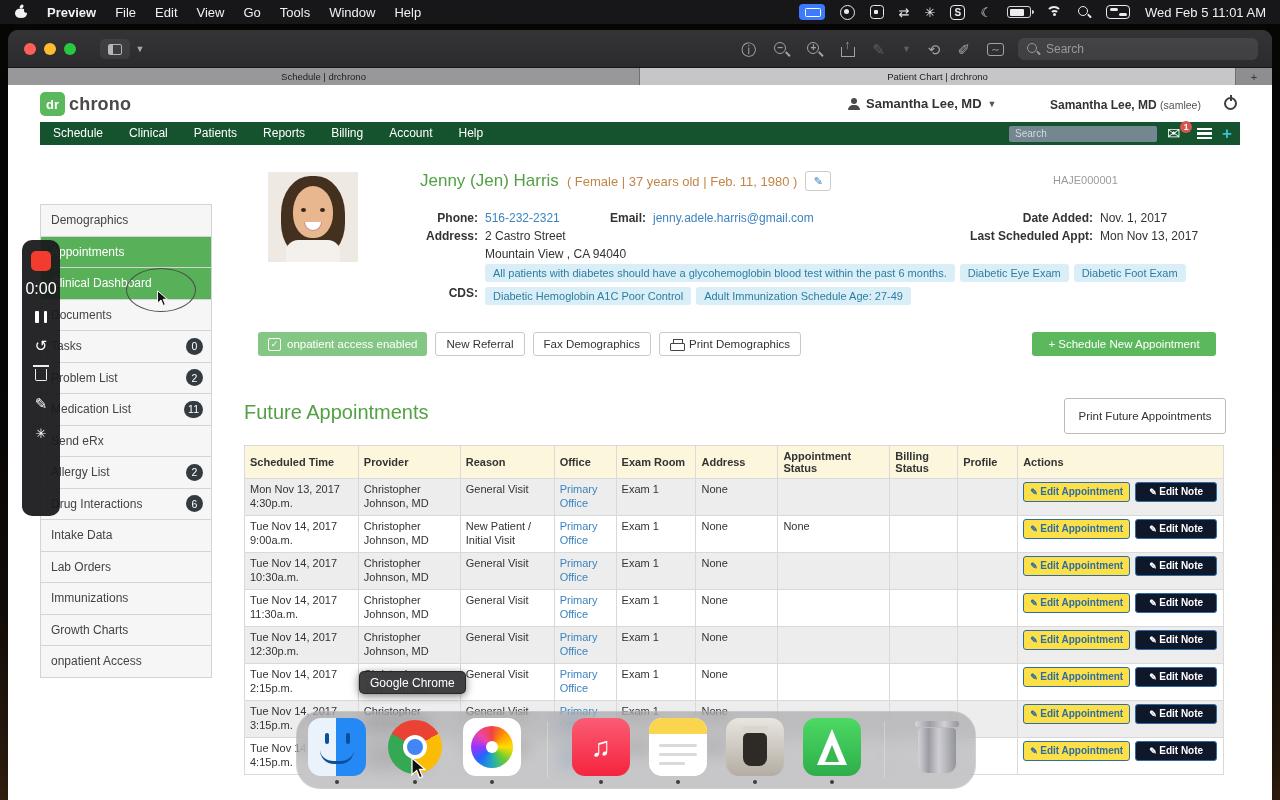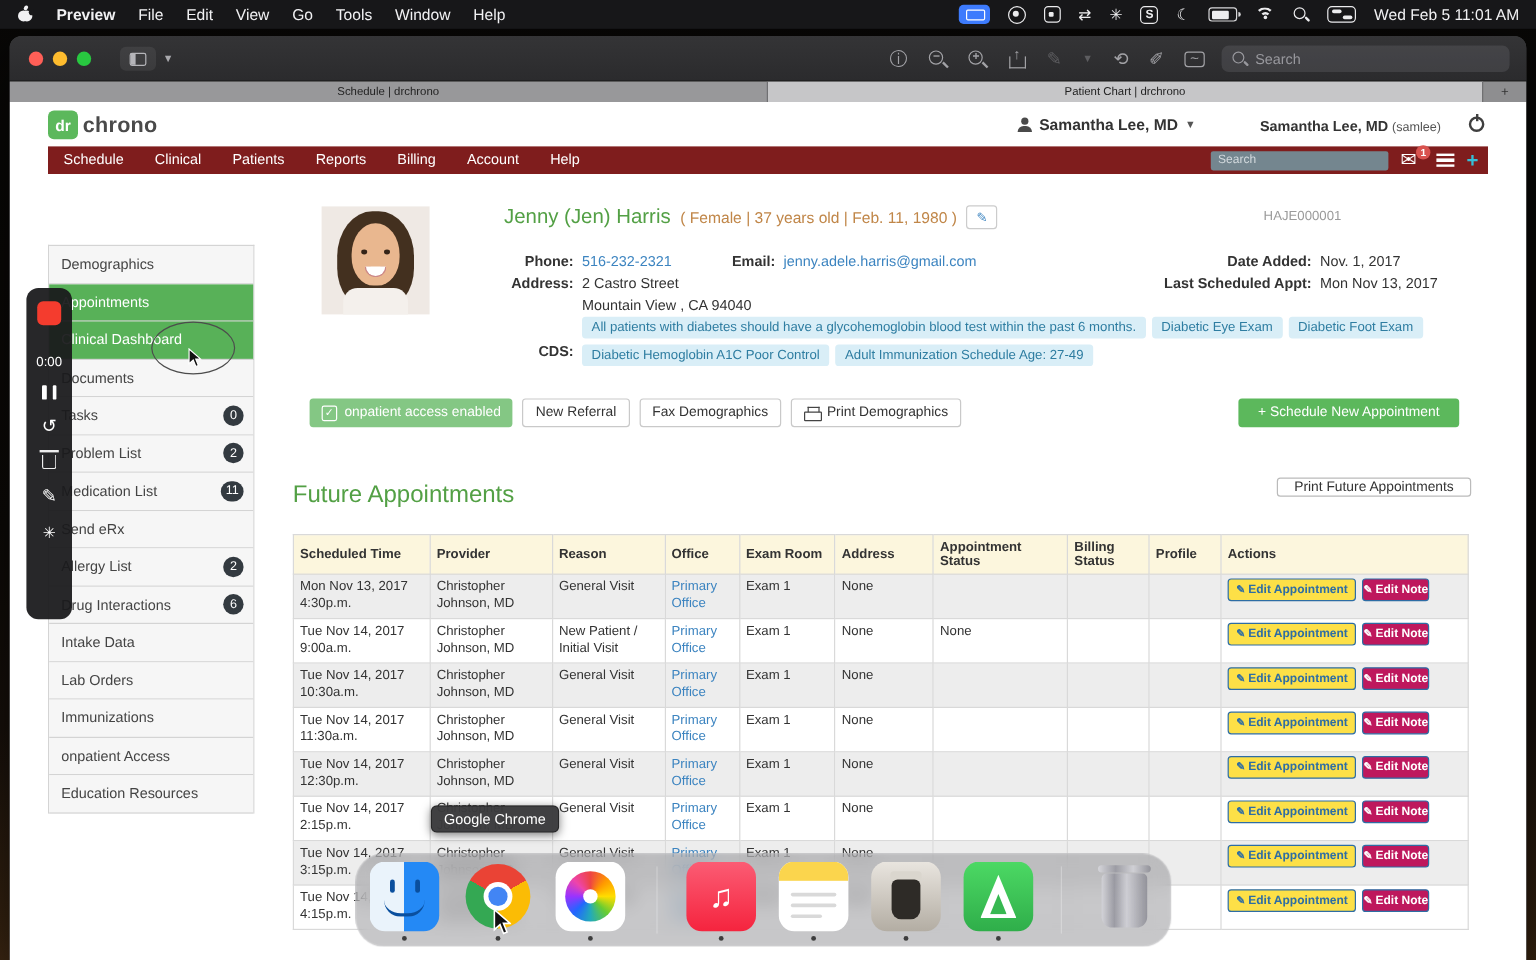--- a/index.html
+++ b/index.html
@@ -96,21 +96,21 @@
   .person-ic { position:relative; width:13px; height:12px; display:inline-block; }
   .person-ic::before { content:''; position:absolute; left:3.5px; top:0; width:6px; height:6px; border-radius:50%; background:#4a4a4a; }
   .person-ic::after { content:''; position:absolute; left:0.5px; bottom:0; width:12px; height:5px; border-radius:6px 6px 0 0; background:#4a4a4a; }
   .user-menu { left:839px; top:11px; display:flex; align-items:center; gap:6px; font-weight:700; font-size:13px; color:#333; }
   .user-menu .chev { font-size:9px; color:#555; }
   .user-account { left:1042px; top:13px; font-weight:700; font-size:12px; color:#333; }
   .user-account .handle { font-weight:400; font-size:10.5px; color:#555; }
   .power-ic { left:1216px; top:12px; width:13px; height:13px; border:2px solid #3f3f3f; border-radius:50%; position:absolute; }
   .power-ic::before { content:''; position:absolute; left:3.5px; top:-4px; width:2px; height:6px; background:#3f3f3f; }
 
-  .ehr-nav { left:32px; top:37px; width:1200px; height:23px; background:#7f1d1d; display:flex; align-items:center; color:#fff; }
+  .ehr-nav { left:32px; top:37px; width:1200px; height:23px; background:#14532d; display:flex; align-items:center; color:#fff; }
   .nav-item { padding:0 13px; font-size:12px; line-height:23px; }
   .nav-right { margin-left:auto; display:flex; align-items:center; gap:10px; padding-right:8px; }
   .nav-search { width:148px; height:16px; background:#74868f; border:none; border-radius:2px; padding:0 6px;
     font-size:10px; color:#eef2f4; outline:none; font-family:"Liberation Sans",sans-serif; }
   .nav-search::placeholder { color:#d3dade; }
   .mail-ic { position:relative; width:20px; height:16px; color:#fff; }
   .mail-ic::before { content:'\2709'; font-size:16px; line-height:16px; }
   .mail-badge { position:absolute; right:-5px; top:-5px; min-width:12px; height:12px; border-radius:6px; background:#d9534f;
     color:#fff; font-size:8.5px; font-weight:700; display:flex; align-items:center; justify-content:center; padding:0 3px; }
   .burger-ic { width:15px; height:11px; border-top:2.5px solid #fff; border-bottom:2.5px solid #fff; position:relative; }
@@ -155,44 +155,44 @@
   .btn-green-lt { background:#84c784; color:#fff; }
   .btn-green-lt::before { content:'\2713'; font-size:9px; border:1px solid #fff; border-radius:2px; width:11px; height:11px;
     display:inline-flex; align-items:center; justify-content:center; margin-right:6px; }
   .btn-def { background:#fff; border:1px solid #c9c9c9; color:#333; }
   .print-ic { width:13px; height:11px; position:relative; display:inline-block; margin-right:6px; }
   .print-ic::before { content:''; position:absolute; left:2.5px; top:0; width:8px; height:4.5px; border:1.2px solid #444; border-bottom:none; }
   .print-ic::after { content:''; position:absolute; left:0; top:4px; width:13px; height:6px; border:1.2px solid #444; border-radius:1px; background:#fff; }
   .btn-sched { left:1024px; top:247px; width:184px; background:#5cb85c; color:#fff; justify-content:center; display:flex; }
 
   .sec-head { left:236px; top:316px; font-size:20px; color:#53a045; }
-  .btn-printfut { left:1056px; top:313px; width:162px; height:16px; background:#fff; border:1px solid #bbb; border-radius:3px;
+  .btn-printfut { left:1056px; top:313px; width:162px; height:36px; background:#fff; border:1px solid #bbb; border-radius:3px;
     color:#333; font-size:11.5px; display:flex; align-items:center; justify-content:center; }
 
   
   .appt-table { left:236px; top:360px; width:980px; border-collapse:collapse; font-size:11px; color:#333; position:absolute; }
   .appt-table th { background:#fcf6dd; border:1px solid #d9d9d9; text-align:left; padding:4px 5px; font-size:11px; }
   .appt-table td { border:1px solid #d9d9d9; padding:3px 5px; vertical-align:top; line-height:1.3; height:37px; }
   .appt-table tr.even td { background:#ededed; }
   .appt-table tr.odd td { background:#fff; }
   .btn-editappt { background:#fde047; border:1px solid #2e6da4; color:#2e6da4; border-radius:3px; font-size:10px; font-weight:700;
     padding:2px 6px; display:inline-block; margin-right:5px; white-space:nowrap; }
-  .btn-editnote { background:#be185d; border:1px solid #2e6da4; color:#fff; border-radius:3px; font-size:10px; font-weight:700;
-    padding:2px 0; display:inline-block; white-space:nowrap; }
+  .btn-editnote { background:#0f172a; border:1px solid #2e6da4; color:#fff; border-radius:3px; font-size:10px; font-weight:700;
+    padding:2px 13px; display:inline-block; white-space:nowrap; }
   .btn-editappt::before, .btn-editnote::before { content:'\270E\00a0'; font-size:9px; }
 
   
   .annot-ellipse { position:absolute; left:126px; top:268px; width:70px; height:44px; border:1.6px solid #4c4c4c; border-radius:50%; z-index:22; }
   .cursor { position:absolute; z-index:70; }
 
   
   .recorder { position:absolute; left:22px; top:240px; width:38px; height:276px; background:rgba(26,26,28,.94);
     border-radius:10px; z-index:45; display:flex; flex-direction:column; align-items:center; color:#fff; }
   .rec-stop { width:20px; height:20px; border-radius:5px; background:#f43c2e; margin-top:11px; }
-  .rec-time { font-size:11px; margin-top:25px; }
+  .rec-time { font-size:16px; margin-top:9px; }
   .rec-pause { margin-top:13px; width:12px; height:12px; display:flex; justify-content:space-between; }
   .rec-pause i { width:3.5px; height:12px; background:#fff; border-radius:1px; }
   .rec-glyph { font-size:15px; line-height:1; margin-top:15px; }
   .rec-trash { margin-top:16px; width:12px; height:12px; border:1.5px solid #eee; border-top:none; border-radius:0 0 2px 2px; position:relative; }
   .rec-trash::before { content:''; position:absolute; left:-3px; top:-4px; width:16px; height:1.8px; background:#eee; }
   .rec-spark { margin-top:15px; font-size:13px; }
 
   
   .dock-tip { position:absolute; left:359px; top:671px; height:23px; padding:0 10px; background:rgba(58,58,60,.97);
     border:1px solid rgba(0,0,0,.4); border-radius:5px; color:#fff; font-size:12px; display:flex; align-items:center;
@@ -391,24 +391,24 @@
         <div class="side-item">
             <span>Intake Data</span>
           </div>
         <div class="side-item">
             <span>Lab Orders</span>
           </div>
         <div class="side-item">
             <span>Immunizations</span>
           </div>
         <div class="side-item">
+            <span>Growth Charts</span>
+          </div>
+        <div class="side-item">
             <span>onpatient Access</span>
-          </div>
-        <div class="side-item">
-            <span>Education Resources</span>
           </div>
       </div>
 
       <div class="abs avatar">
         <span class="av-hair"></span>
         <span class="av-face"></span>
         <span class="av-eye" style="left:33px"></span>
         <span class="av-eye" style="left:52px"></span>
         <span class="av-smile"></span>
         <span class="av-body"></span>

